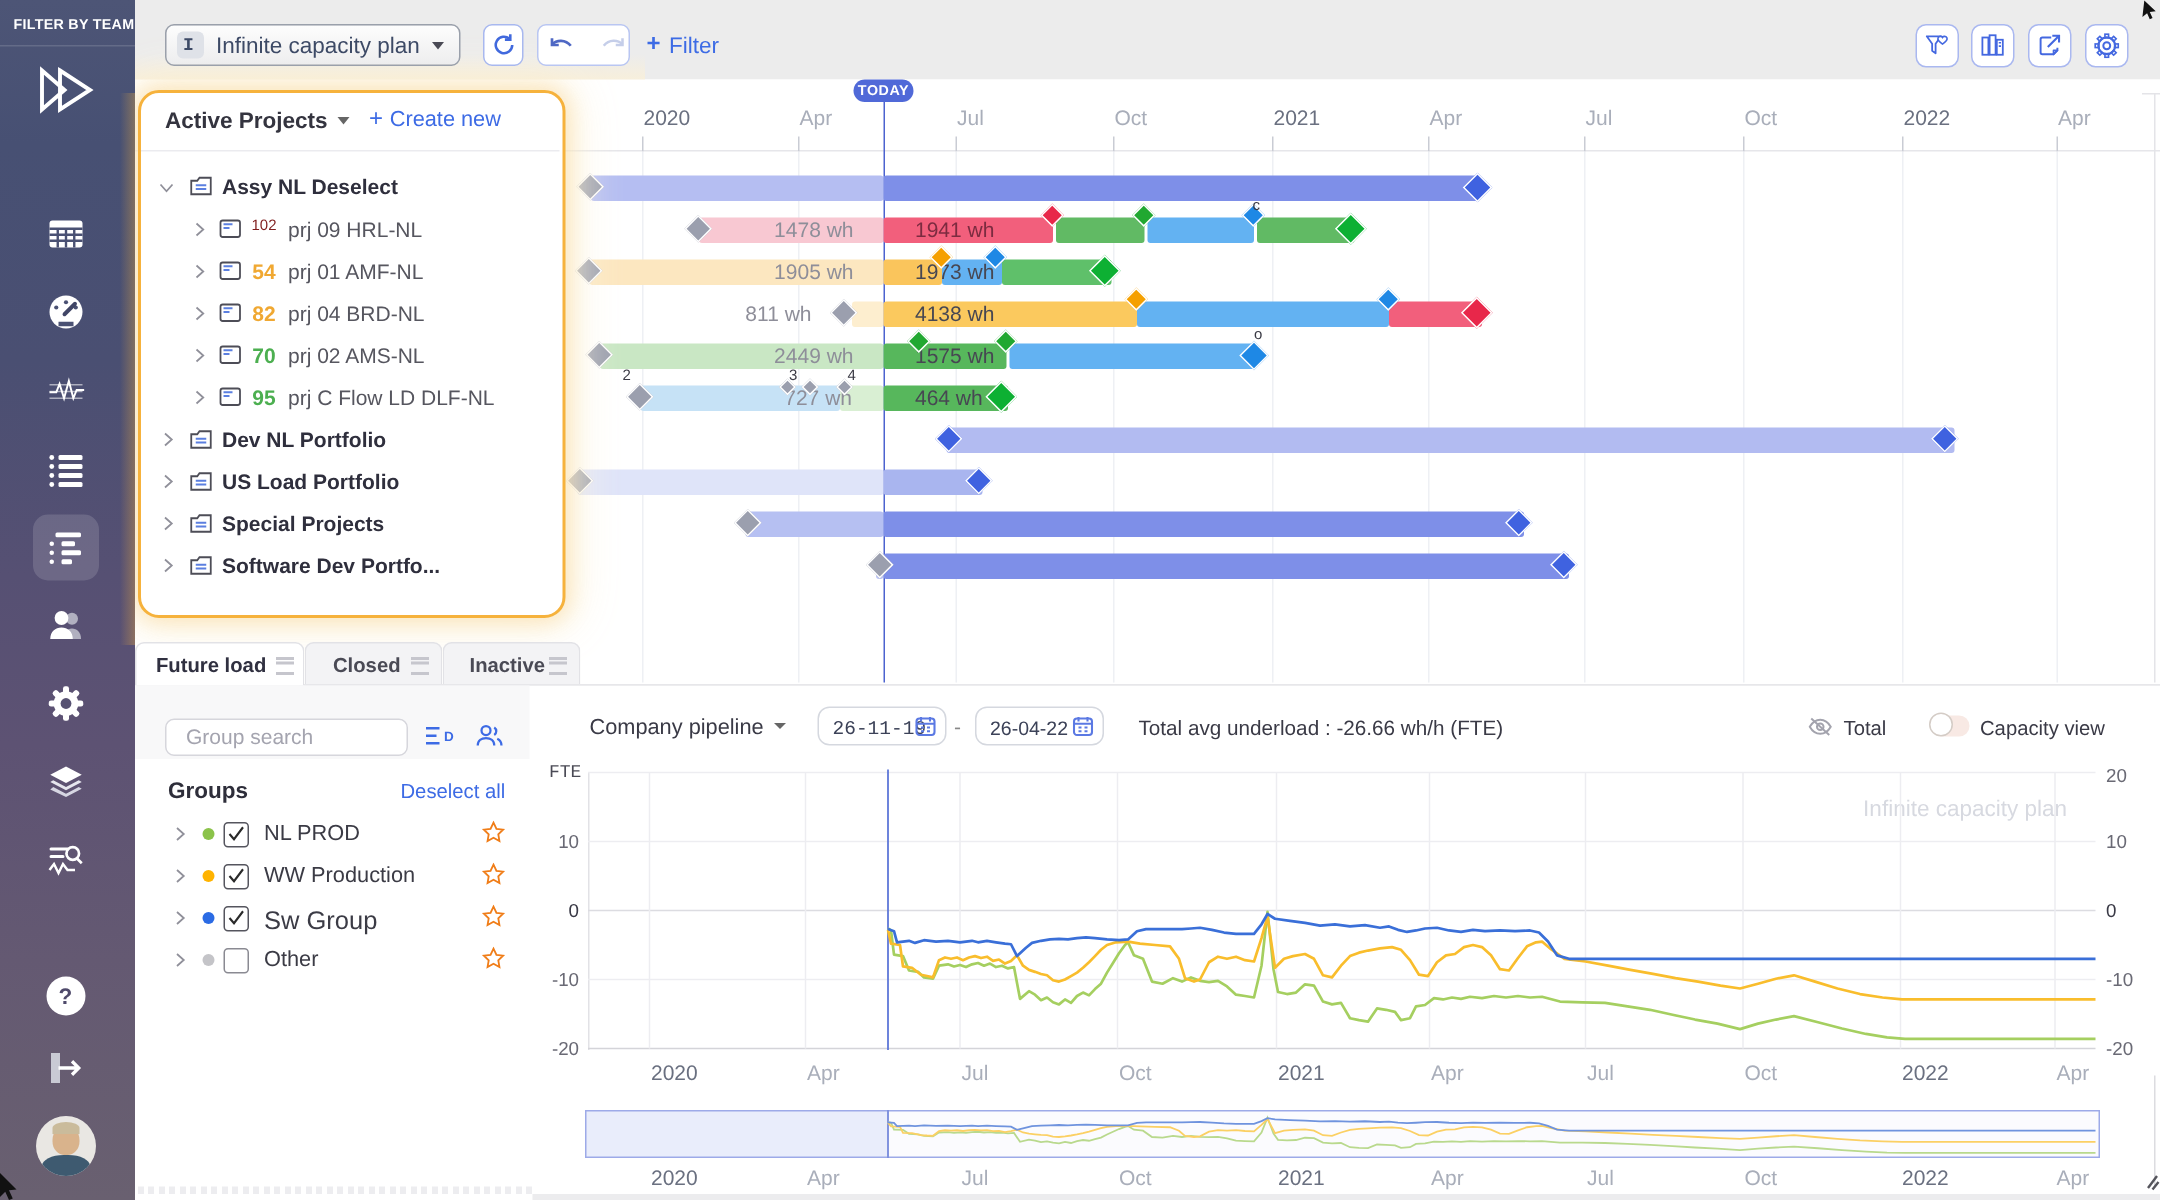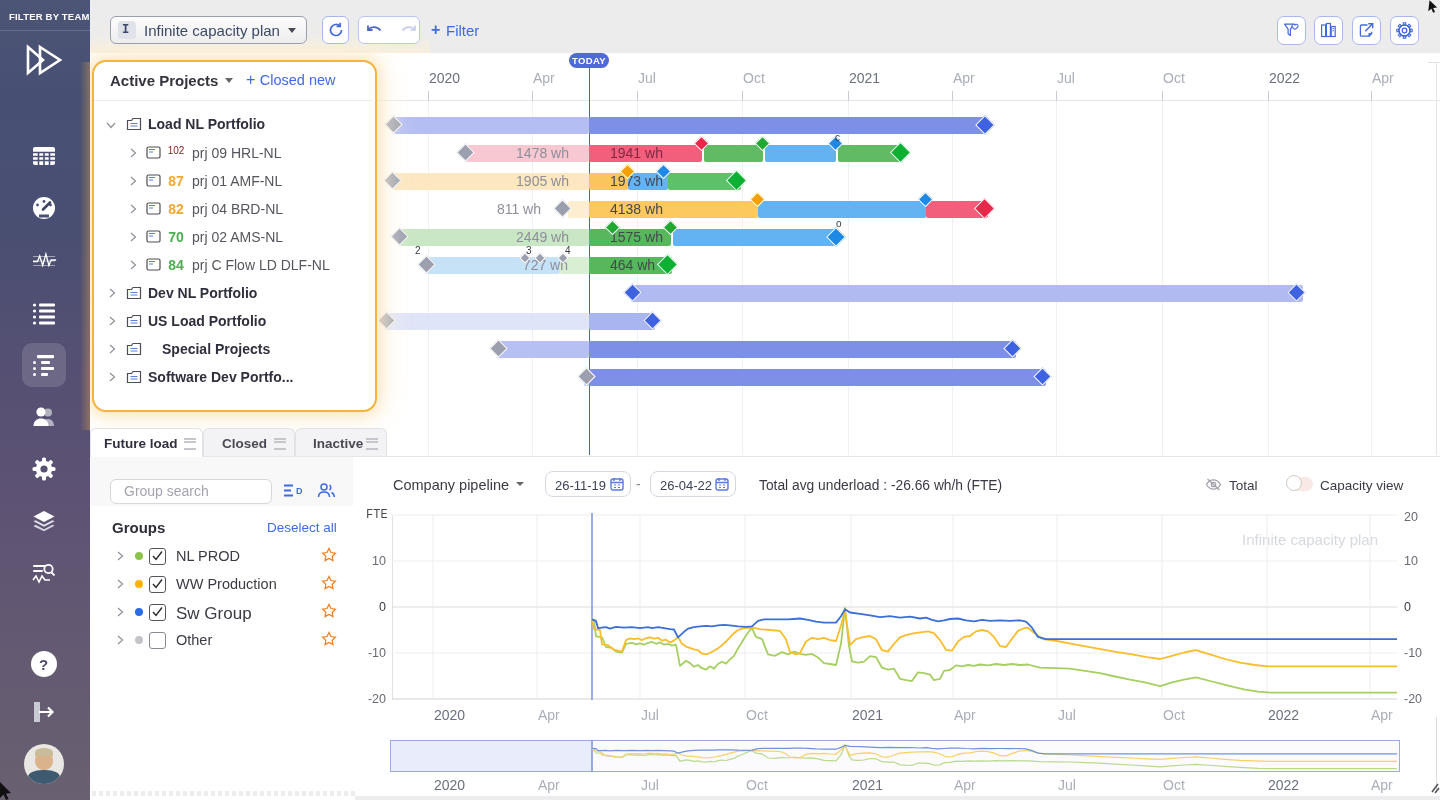--- a/index.html
+++ b/index.html
@@ -120,30 +120,30 @@
 <div class="abs" style="left:1436px;top:62px;width:1px;height:393px;background:#e4e4e8;"></div>
 <div class="abs" style="left:1428px;top:62px;width:12px;height:1px;background:#e4e4e8;"></div>
 <div class="abs" style="left:355px;top:796px;width:1085px;height:4px;background:#ececee;"></div>
 <div class="abs" style="left:1436px;top:717px;width:1px;height:75px;background:#dcdce0;"></div>
 <svg class="abs" style="left:1430px;top:782px;" width="10" height="12" viewBox="0 0 10 12">
     <path d="M8 2 L2 10 M9 6 L5 11" stroke="#55555c" stroke-width="1.6"></path>
   </svg>
 <div class="abs" style="left:92px;top:60px;width:281px;height:348px;background:#fff;border:2px solid #f6b23c;border-radius:14px;box-shadow:0 0 14px 3px rgba(246,178,60,0.28), 0 0 30px 8px rgba(253,246,227,0.9);"></div>
 <div class="txt" style="left:110px;top:72px;font-size:15px;font-weight:bold;color:#34343f;">Active Projects</div>
 <div class="abs" style="left:225px;top:78px;width:0;height:0;border-left:4.5px solid transparent;border-right:4.5px solid transparent;border-top:5px solid #666;"></div>
-<div class="txt" style="left:246px;top:71px;font-size:16px;color:#3d6be5;">+ <span style="font-size:14.5px;">Closed new</span></div>
+<div class="txt" style="left:246px;top:71px;font-size:16px;color:#3d6be5;">+ <span style="font-size:14.5px;">Create new</span></div>
 <div class="abs" style="left:94px;top:100px;width:279px;height:1px;background:#ebebef;"></div>
 <svg class="abs" style="left:106px;top:121px;" width="10" height="8" viewBox="0 0 10 8">
     <path d="M1 2 l4 4.5 L9 2" fill="none" stroke="#90909a" stroke-width="1.2"></path>
   </svg>
 <svg class="abs" style="left:126px;top:117px;" width="16" height="14" viewBox="0 0 16 14">
     <path d="M1.5 3.5 h4 l1.5 -2 h7.5 v11 h-13 z" fill="none" stroke="#4d4d57" stroke-width="1.2"></path>
     <path d="M4.5 6.5 h7 M4.5 9 h7" stroke="#5b7fe0" stroke-width="1.2" fill="none"></path>
   </svg>
-<div class="txt" style="left:148px;top:116px;font-size:14px;font-weight:bold;color:#2f2f3d;">Load NL Portfolio</div>
+<div class="txt" style="left:148px;top:116px;font-size:14px;font-weight:bold;color:#2f2f3d;">Assy NL Deselect</div>
 <svg class="abs" style="left:108px;top:288px;" width="8" height="10" viewBox="0 0 8 10">
     <path d="M2 1 l4.5 4 L2 9" fill="none" stroke="#90909a" stroke-width="1.2"></path>
   </svg>
 <svg class="abs" style="left:126px;top:286px;" width="16" height="14" viewBox="0 0 16 14">
     <path d="M1.5 3.5 h4 l1.5 -2 h7.5 v11 h-13 z" fill="none" stroke="#4d4d57" stroke-width="1.2"></path>
     <path d="M4.5 6.5 h7 M4.5 9 h7" stroke="#5b7fe0" stroke-width="1.2" fill="none"></path>
   </svg>
 <div class="txt" style="left:148px;top:285px;font-size:14px;font-weight:bold;color:#2f2f3d;">Dev NL Portfolio</div>
 <svg class="abs" style="left:108px;top:316px;" width="8" height="10" viewBox="0 0 8 10">
     <path d="M2 1 l4.5 4 L2 9" fill="none" stroke="#90909a" stroke-width="1.2"></path>
@@ -153,21 +153,21 @@
     <path d="M4.5 6.5 h7 M4.5 9 h7" stroke="#5b7fe0" stroke-width="1.2" fill="none"></path>
   </svg>
 <div class="txt" style="left:148px;top:313px;font-size:14px;font-weight:bold;color:#2f2f3d;">US Load Portfolio</div>
 <svg class="abs" style="left:108px;top:344px;" width="8" height="10" viewBox="0 0 8 10">
     <path d="M2 1 l4.5 4 L2 9" fill="none" stroke="#90909a" stroke-width="1.2"></path>
   </svg>
 <svg class="abs" style="left:126px;top:342px;" width="16" height="14" viewBox="0 0 16 14">
     <path d="M1.5 3.5 h4 l1.5 -2 h7.5 v11 h-13 z" fill="none" stroke="#4d4d57" stroke-width="1.2"></path>
     <path d="M4.5 6.5 h7 M4.5 9 h7" stroke="#5b7fe0" stroke-width="1.2" fill="none"></path>
   </svg>
-<div class="txt" style="left:148px;top:341px;font-size:14px;font-weight:bold;color:#2f2f3d;margin-left:14px;">Special Projects</div>
+<div class="txt" style="left:148px;top:341px;font-size:14px;font-weight:bold;color:#2f2f3d;">Special Projects</div>
 <svg class="abs" style="left:108px;top:372px;" width="8" height="10" viewBox="0 0 8 10">
     <path d="M2 1 l4.5 4 L2 9" fill="none" stroke="#90909a" stroke-width="1.2"></path>
   </svg>
 <svg class="abs" style="left:126px;top:370px;" width="16" height="14" viewBox="0 0 16 14">
     <path d="M1.5 3.5 h4 l1.5 -2 h7.5 v11 h-13 z" fill="none" stroke="#4d4d57" stroke-width="1.2"></path>
     <path d="M4.5 6.5 h7 M4.5 9 h7" stroke="#5b7fe0" stroke-width="1.2" fill="none"></path>
   </svg>
 <div class="txt" style="left:148px;top:369px;font-size:14px;font-weight:bold;color:#2f2f3d;">Software Dev Portfo...</div>
 <svg class="abs" style="left:129px;top:148px;" width="8" height="10" viewBox="0 0 8 10">
     <path d="M2 1 l4.5 4 L2 9" fill="none" stroke="#90909a" stroke-width="1.2"></path>
@@ -178,21 +178,21 @@
   </svg>
 <div class="txt" style="left:164px;top:145px;width:24px;text-align:center;font-size:10px;font-weight:normal;color:#7f1d1d;">102</div>
 <div class="txt" style="left:192px;top:145px;font-size:14px;color:#56565f;">prj 09 HRL-NL</div>
 <svg class="abs" style="left:129px;top:176px;" width="8" height="10" viewBox="0 0 8 10">
     <path d="M2 1 l4.5 4 L2 9" fill="none" stroke="#90909a" stroke-width="1.2"></path>
   </svg>
 <svg class="abs" style="left:146px;top:174px;" width="15" height="13" viewBox="0 0 15 13">
     <rect x="1" y="1" width="13" height="11" rx="1.5" fill="none" stroke="#4d4d57" stroke-width="1.2"></rect>
     <path d="M3 3.5 h6 M3 6 h4" stroke="#5b7fe0" stroke-width="1.2"></path>
   </svg>
-<div class="txt" style="left:164px;top:173px;width:24px;text-align:center;font-size:14px;font-weight:bold;color:#f0a832;">87</div>
+<div class="txt" style="left:164px;top:173px;width:24px;text-align:center;font-size:14px;font-weight:bold;color:#f0a832;">54</div>
 <div class="txt" style="left:192px;top:173px;font-size:14px;color:#56565f;">prj 01 AMF-NL</div>
 <svg class="abs" style="left:129px;top:204px;" width="8" height="10" viewBox="0 0 8 10">
     <path d="M2 1 l4.5 4 L2 9" fill="none" stroke="#90909a" stroke-width="1.2"></path>
   </svg>
 <svg class="abs" style="left:146px;top:202px;" width="15" height="13" viewBox="0 0 15 13">
     <rect x="1" y="1" width="13" height="11" rx="1.5" fill="none" stroke="#4d4d57" stroke-width="1.2"></rect>
     <path d="M3 3.5 h6 M3 6 h4" stroke="#5b7fe0" stroke-width="1.2"></path>
   </svg>
 <div class="txt" style="left:164px;top:201px;width:24px;text-align:center;font-size:14px;font-weight:bold;color:#f0a832;">82</div>
 <div class="txt" style="left:192px;top:201px;font-size:14px;color:#56565f;">prj 04 BRD-NL</div>
@@ -205,21 +205,21 @@
   </svg>
 <div class="txt" style="left:164px;top:229px;width:24px;text-align:center;font-size:14px;font-weight:bold;color:#4caf50;">70</div>
 <div class="txt" style="left:192px;top:229px;font-size:14px;color:#56565f;">prj 02 AMS-NL</div>
 <svg class="abs" style="left:129px;top:260px;" width="8" height="10" viewBox="0 0 8 10">
     <path d="M2 1 l4.5 4 L2 9" fill="none" stroke="#90909a" stroke-width="1.2"></path>
   </svg>
 <svg class="abs" style="left:146px;top:258px;" width="15" height="13" viewBox="0 0 15 13">
     <rect x="1" y="1" width="13" height="11" rx="1.5" fill="none" stroke="#4d4d57" stroke-width="1.2"></rect>
     <path d="M3 3.5 h6 M3 6 h4" stroke="#5b7fe0" stroke-width="1.2"></path>
   </svg>
-<div class="txt" style="left:164px;top:257px;width:24px;text-align:center;font-size:14px;font-weight:bold;color:#4caf50;">84</div>
+<div class="txt" style="left:164px;top:257px;width:24px;text-align:center;font-size:14px;font-weight:bold;color:#4caf50;">95</div>
 <div class="txt" style="left:192px;top:257px;font-size:14px;color:#56565f;text-align:right;">prj C Flow LD DLF-NL</div>
 <div class="abs" style="left:90px;top:456px;width:1350px;height:1px;background:#e7e7ea;"></div>
 <div class="abs" style="left:203px;top:428px;width:92px;height:28px;background:#f3f3f5;border:1px solid #e2e2e6;border-bottom:none;border-radius:6px 6px 0 0;box-sizing:border-box;"></div>
 <div class="txt" style="left:222px;top:436px;font-size:13.5px;font-weight:bold;color:#4a4a55;">Closed</div>
 <div class="abs" style="left:274px;top:438px;width:12px;height:8px;border-top:2px solid #c6c6cd;border-bottom:2px solid #c6c6cd;">
     <div style="margin-top:1px;height:2px;background:#c6c6cd;"></div>
   </div>
 <div class="abs" style="left:295px;top:428px;width:92px;height:28px;background:#f3f3f5;border:1px solid #e2e2e6;border-bottom:none;border-radius:6px 6px 0 0;box-sizing:border-box;"></div>
 <div class="txt" style="left:313px;top:436px;font-size:13.5px;font-weight:bold;color:#4a4a55;">Inactive</div>
 <div class="abs" style="left:366px;top:438px;width:12px;height:8px;border-top:2px solid #c6c6cd;border-bottom:2px solid #c6c6cd;">
@@ -287,21 +287,21 @@
 <div class="abs" style="left:135px;top:636px;width:8px;height:8px;border-radius:50%;background:#c4c4c8;"></div>
 <div class="abs" style="left:149px;top:632px;width:15px;height:15px;border:1.5px solid #8a8a92;border-radius:3px;background:#fff;"></div>
 <div class="txt" style="left:176px;top:632px;font-size:14.5px;color:#3b3b45;">Other</div>
 <svg class="abs" style="left:321px;top:631px;" width="16" height="16" viewBox="0 0 17 17">
     <path d="M8.5 1.5 l2.1 4.4 4.7 .6 -3.4 3.3 .8 4.7 -4.2 -2.3 -4.2 2.3 .8 -4.7 -3.4 -3.3 4.7 -.6 z" fill="none" stroke="#f07d18" stroke-width="1.3"></path>
   </svg>
 <div class="abs" style="left:92px;top:791px;width:263px;height:5px;background:repeating-linear-gradient(90deg,#ededf0 0 4px,#fff 4px 7px);height:5px;"></div>
 <div class="txt" style="left:393px;top:477px;font-size:14.5px;color:#3a3a46;">Company pipeline</div>
 <div class="abs" style="left:516px;top:482px;width:0;height:0;border-left:4px solid transparent;border-right:4px solid transparent;border-top:4.5px solid #666;"></div>
 <div class="abs" style="left:545px;top:471px;width:86px;height:26px;border:1px solid #d5d8df;border-radius:8px;background:#fff;box-sizing:border-box;"></div>
-<div class="txt" style="left:555px;top:478px;font-size:13px;color:#3c4258;">26-11-19</div>
+<div class="txt" style="left:555px;top:478px;font-size:13px;color:#3c4258;font-family:Liberation Mono, monospace;">26-11-19</div>
 <svg class="abs" style="left:610px;top:477px;" width="14" height="14" viewBox="0 0 14 14">
     <rect x="1" y="2" width="12" height="11" rx="2" fill="none" stroke="#5b79e3" stroke-width="1.4"></rect>
     <path d="M4 1 v3 M10 1 v3 M1 5.5 h12" stroke="#5b79e3" stroke-width="1.4"></path>
     <path d="M4 8 h2 M8 8 h2 M4 10.5 h2 M8 10.5 h2" stroke="#5b79e3" stroke-width="1.2"></path>
   </svg>
 <div class="txt" style="left:636px;top:476px;font-size:14px;color:#888;">-</div>
 <div class="abs" style="left:650px;top:471px;width:86px;height:26px;border:1px solid #d5d8df;border-radius:8px;background:#fff;box-sizing:border-box;"></div>
 <div class="txt" style="left:660px;top:478px;font-size:13px;color:#3c4258;">26-04-22</div>
 <svg class="abs" style="left:715px;top:477px;" width="14" height="14" viewBox="0 0 14 14">
     <rect x="1" y="2" width="12" height="11" rx="2" fill="none" stroke="#5b79e3" stroke-width="1.4"></rect>

